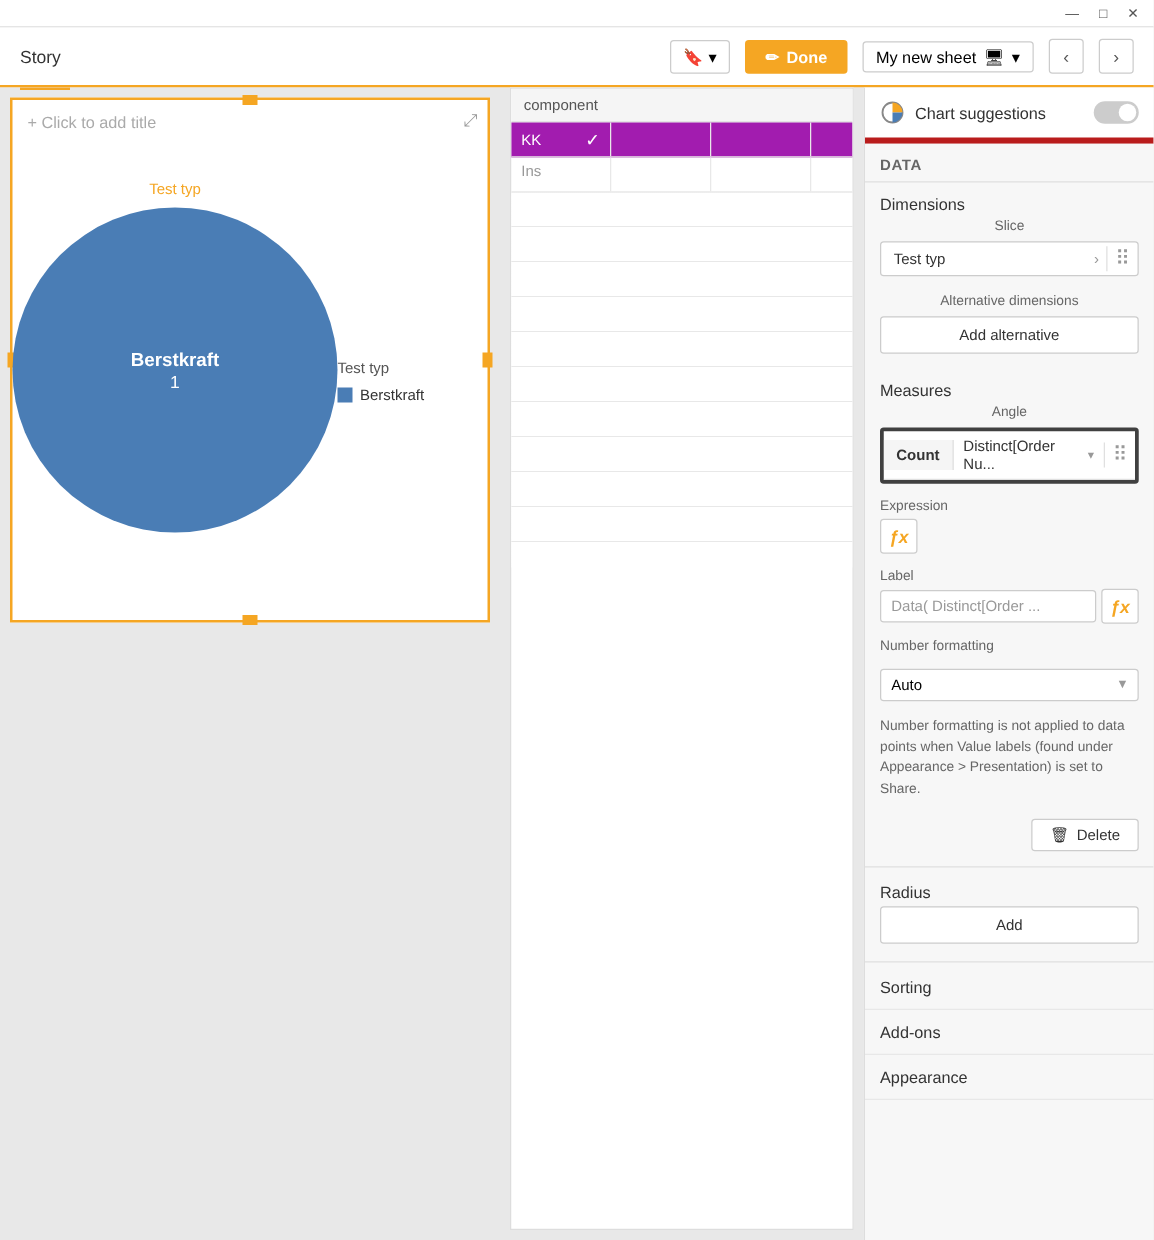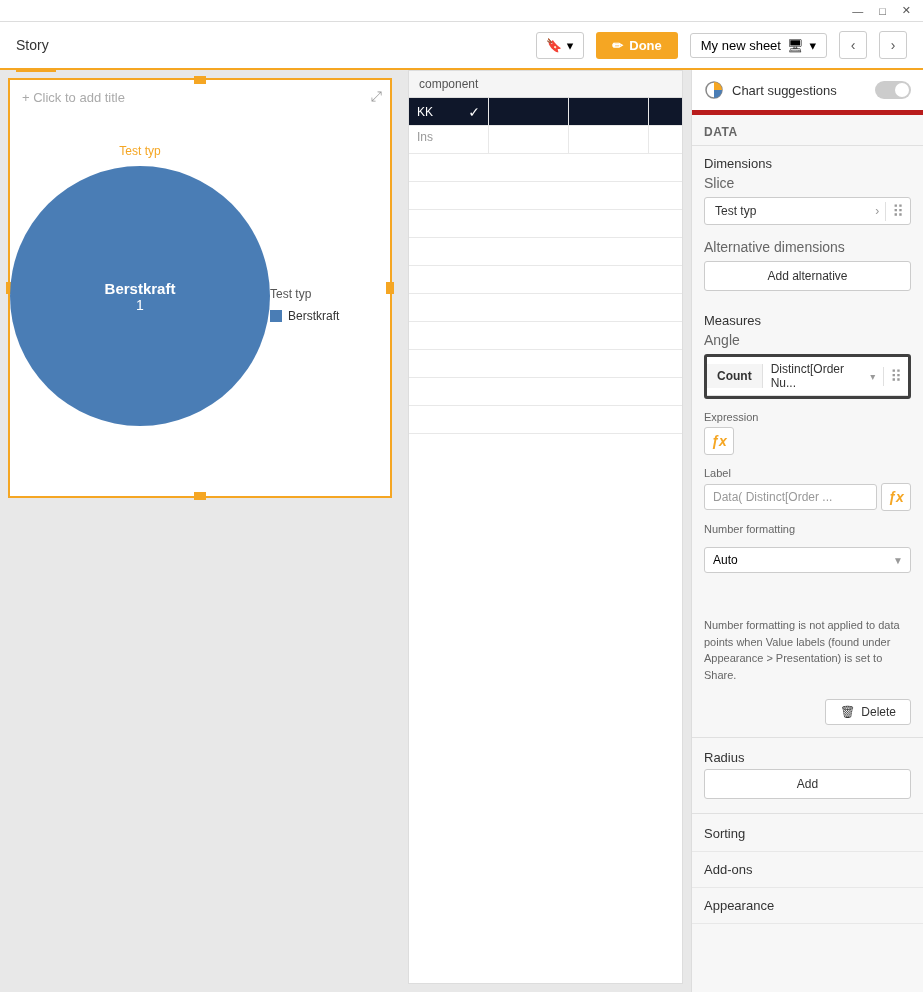--- a/index.html
+++ b/index.html
@@ -220,21 +220,21 @@
     .sheet-grid {
       display: flex;
       flex-direction: column;
     }
     .sheet-row {
       display: flex;
       border-bottom: 1px solid #e8e8e8;
       min-height: 28px;
     }
     .sheet-row.header-row {
-      background: #0f172a;
+      background: #a21caf;
     }
     .sheet-cell {
       flex: 1;
       border-right: 1px solid #e8e8e8;
       padding: 4px 8px;
       font-size: 12px;
       min-width: 80px;
     }
     .sheet-row.header-row .sheet-cell {
       color: #fff;
@@ -321,22 +321,23 @@
     }
 
     .subsection-title {
       padding: 10px 12px 4px 12px;
       font-size: 13px;
       font-weight: 400;
       color: #333;
     }
     .subsection-subtitle {
       padding: 0 12px 6px 12px;
-      font-size: 14px;
+      font-size: 11px;
       color: #666;
+      text-align: center;
     }
 
     
     .dimension-pill {
       margin: 0 12px 8px 12px;
       border: 1px solid #ccc;
       border-radius: 3px;
       display: flex;
       align-items: center;
       background: #fff;
@@ -482,21 +483,20 @@
       color: #999;
       pointer-events: none;
     }
 
     
     .note-text {
       padding: 4px 12px 10px 12px;
       font-size: 11px;
       color: #666;
       line-height: 1.5;
-      margin-top: 32px;
     }
 
     
     .delete-row {
       padding: 6px 12px 10px 12px;
       display: flex;
       justify-content: flex-end;
     }
     .delete-btn {
       border: 1px solid #ccc;

